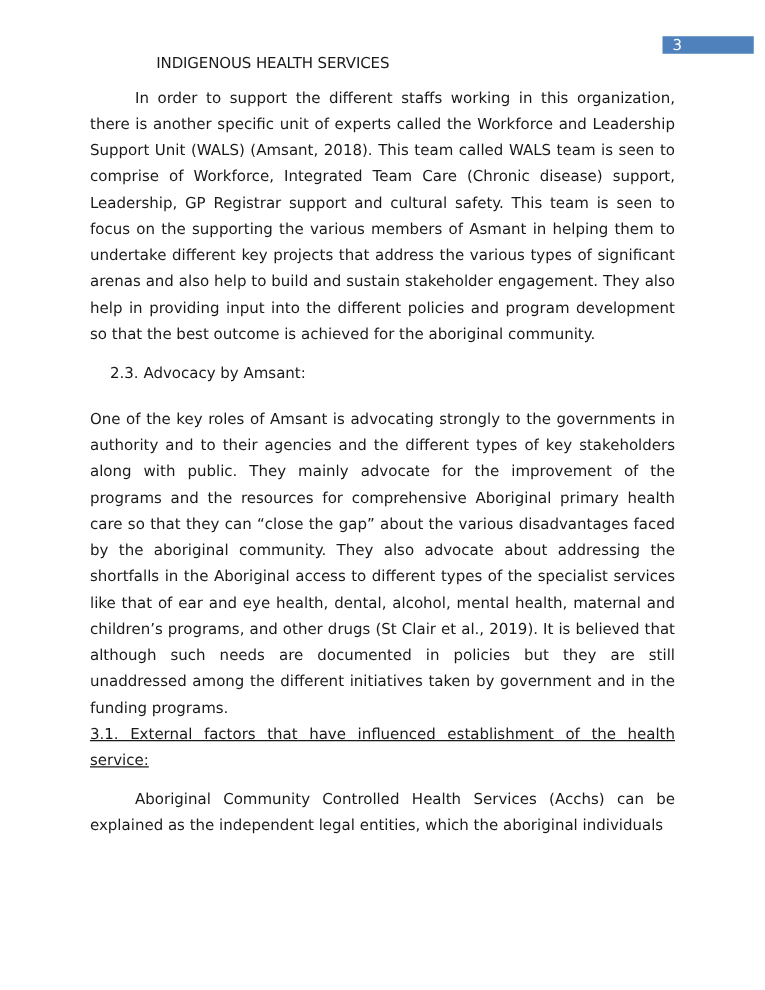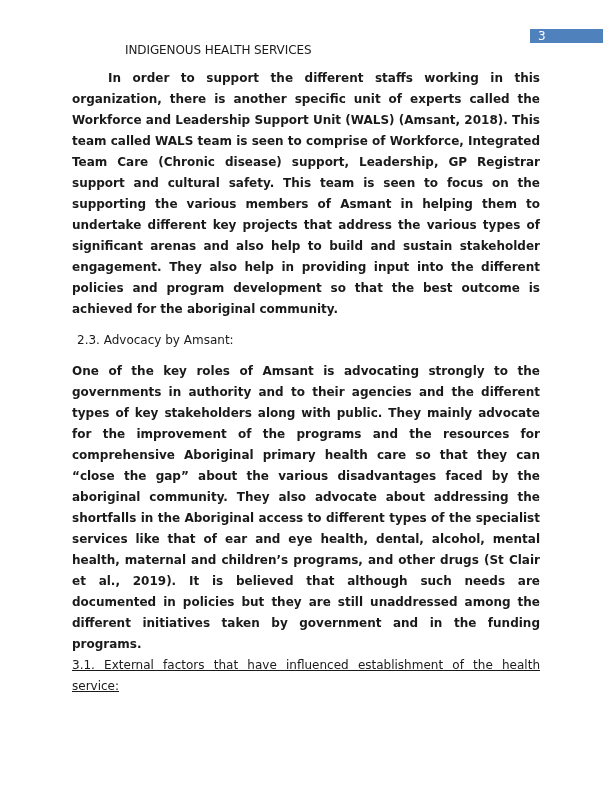--- a/index.html
+++ b/index.html
@@ -45,27 +45,26 @@
       left: 72px;
       top: 68px;
       width: 468px;
       font-size: 12px;
       line-height: 21px;
     }
     .para {
       margin: 0;
       text-align: justify;
       text-align-last: left;
-      font-weight: bold;
     }
     .indent {
       text-indent: 36px;
     }
     .heading {
-      margin: 5px;
+      margin: 16px;
     }
     .gap-10 { margin-top: 10px; }
     .gap-big { margin-top: 41px; text-decoration: underline; }
     .heading-justified {
       margin: 0;
       text-align: justify;
       text-align-last: left;
     }
   </style>
 </head>
@@ -79,13 +78,14 @@
 
 <div class="body-text">
   <p class="para indent">In order to support the different staffs working in this organization, there is another specific unit of experts called the Workforce and Leadership Support Unit (WALS) (Amsant, 2018). This team called WALS team is seen to comprise of Workforce, Integrated Team Care (Chronic disease) support, Leadership, GP Registrar support and cultural safety. This team is seen to focus on the supporting the various members of Asmant in helping them to undertake different key projects that address the various types of significant arenas and also help to build and sustain stakeholder engagement. They also help in providing input into the different policies and program development so that the best outcome is achieved for the aboriginal community.</p>
 
   <p class="heading gap-10">2.3. Advocacy by Amsant:</p>
 
   <p class="para gap-10">One of the key roles of Amsant is advocating strongly to the governments in authority and to their agencies and the different types of key stakeholders along with public. They mainly advocate for the improvement of the programs and the resources for comprehensive Aboriginal primary health care so that they can “close the gap” about the various disadvantages faced by the aboriginal community. They also advocate about addressing the shortfalls in the Aboriginal access to different types of the specialist services like that of ear and eye health, dental, alcohol, mental health, maternal and children’s programs, and other drugs (St Clair et al., 2019). It is believed that although such needs are documented in policies but they are still unaddressed among the different initiatives taken by government and in the funding programs.</p>
 
   <p class="heading-justified gap-big">3.1. External factors that have influenced establishment of the health service:</p>
 
+  <p class="para indent gap-10">Aboriginal Community Controlled Health Services (Acchs) can be explained as the independent legal entities, which the aboriginal individuals</p>
 </div>
 
 </body></html>

